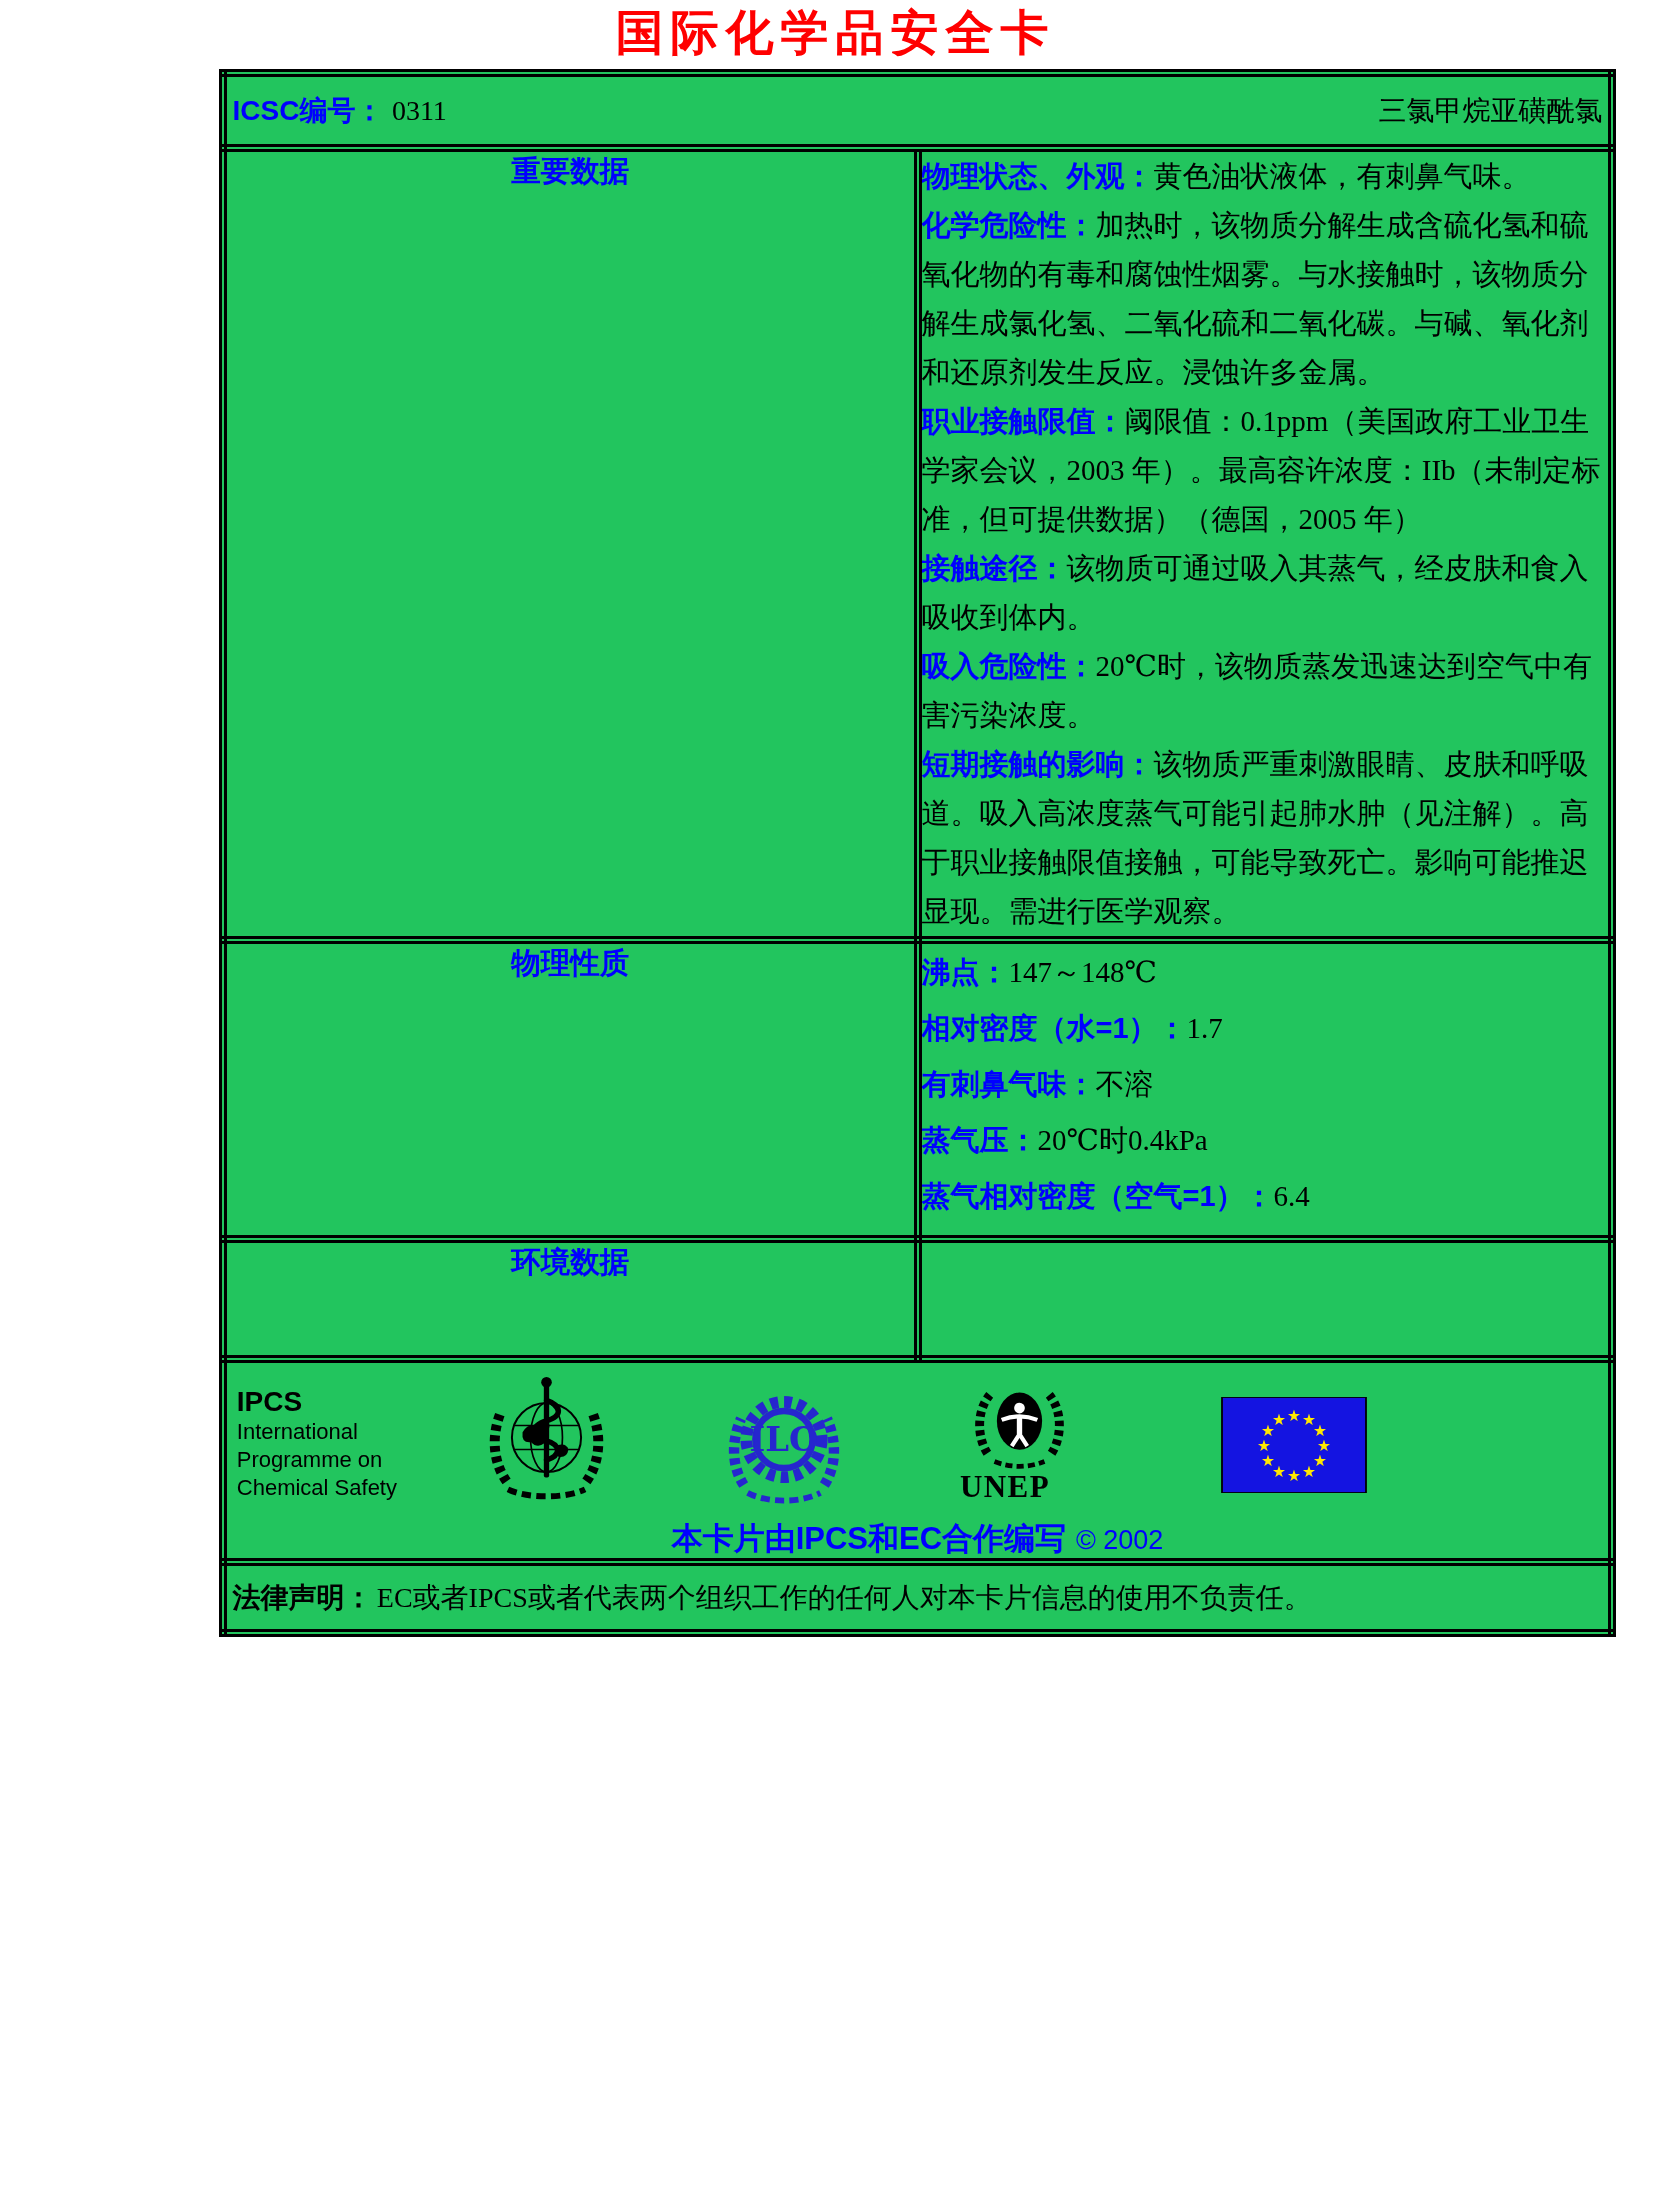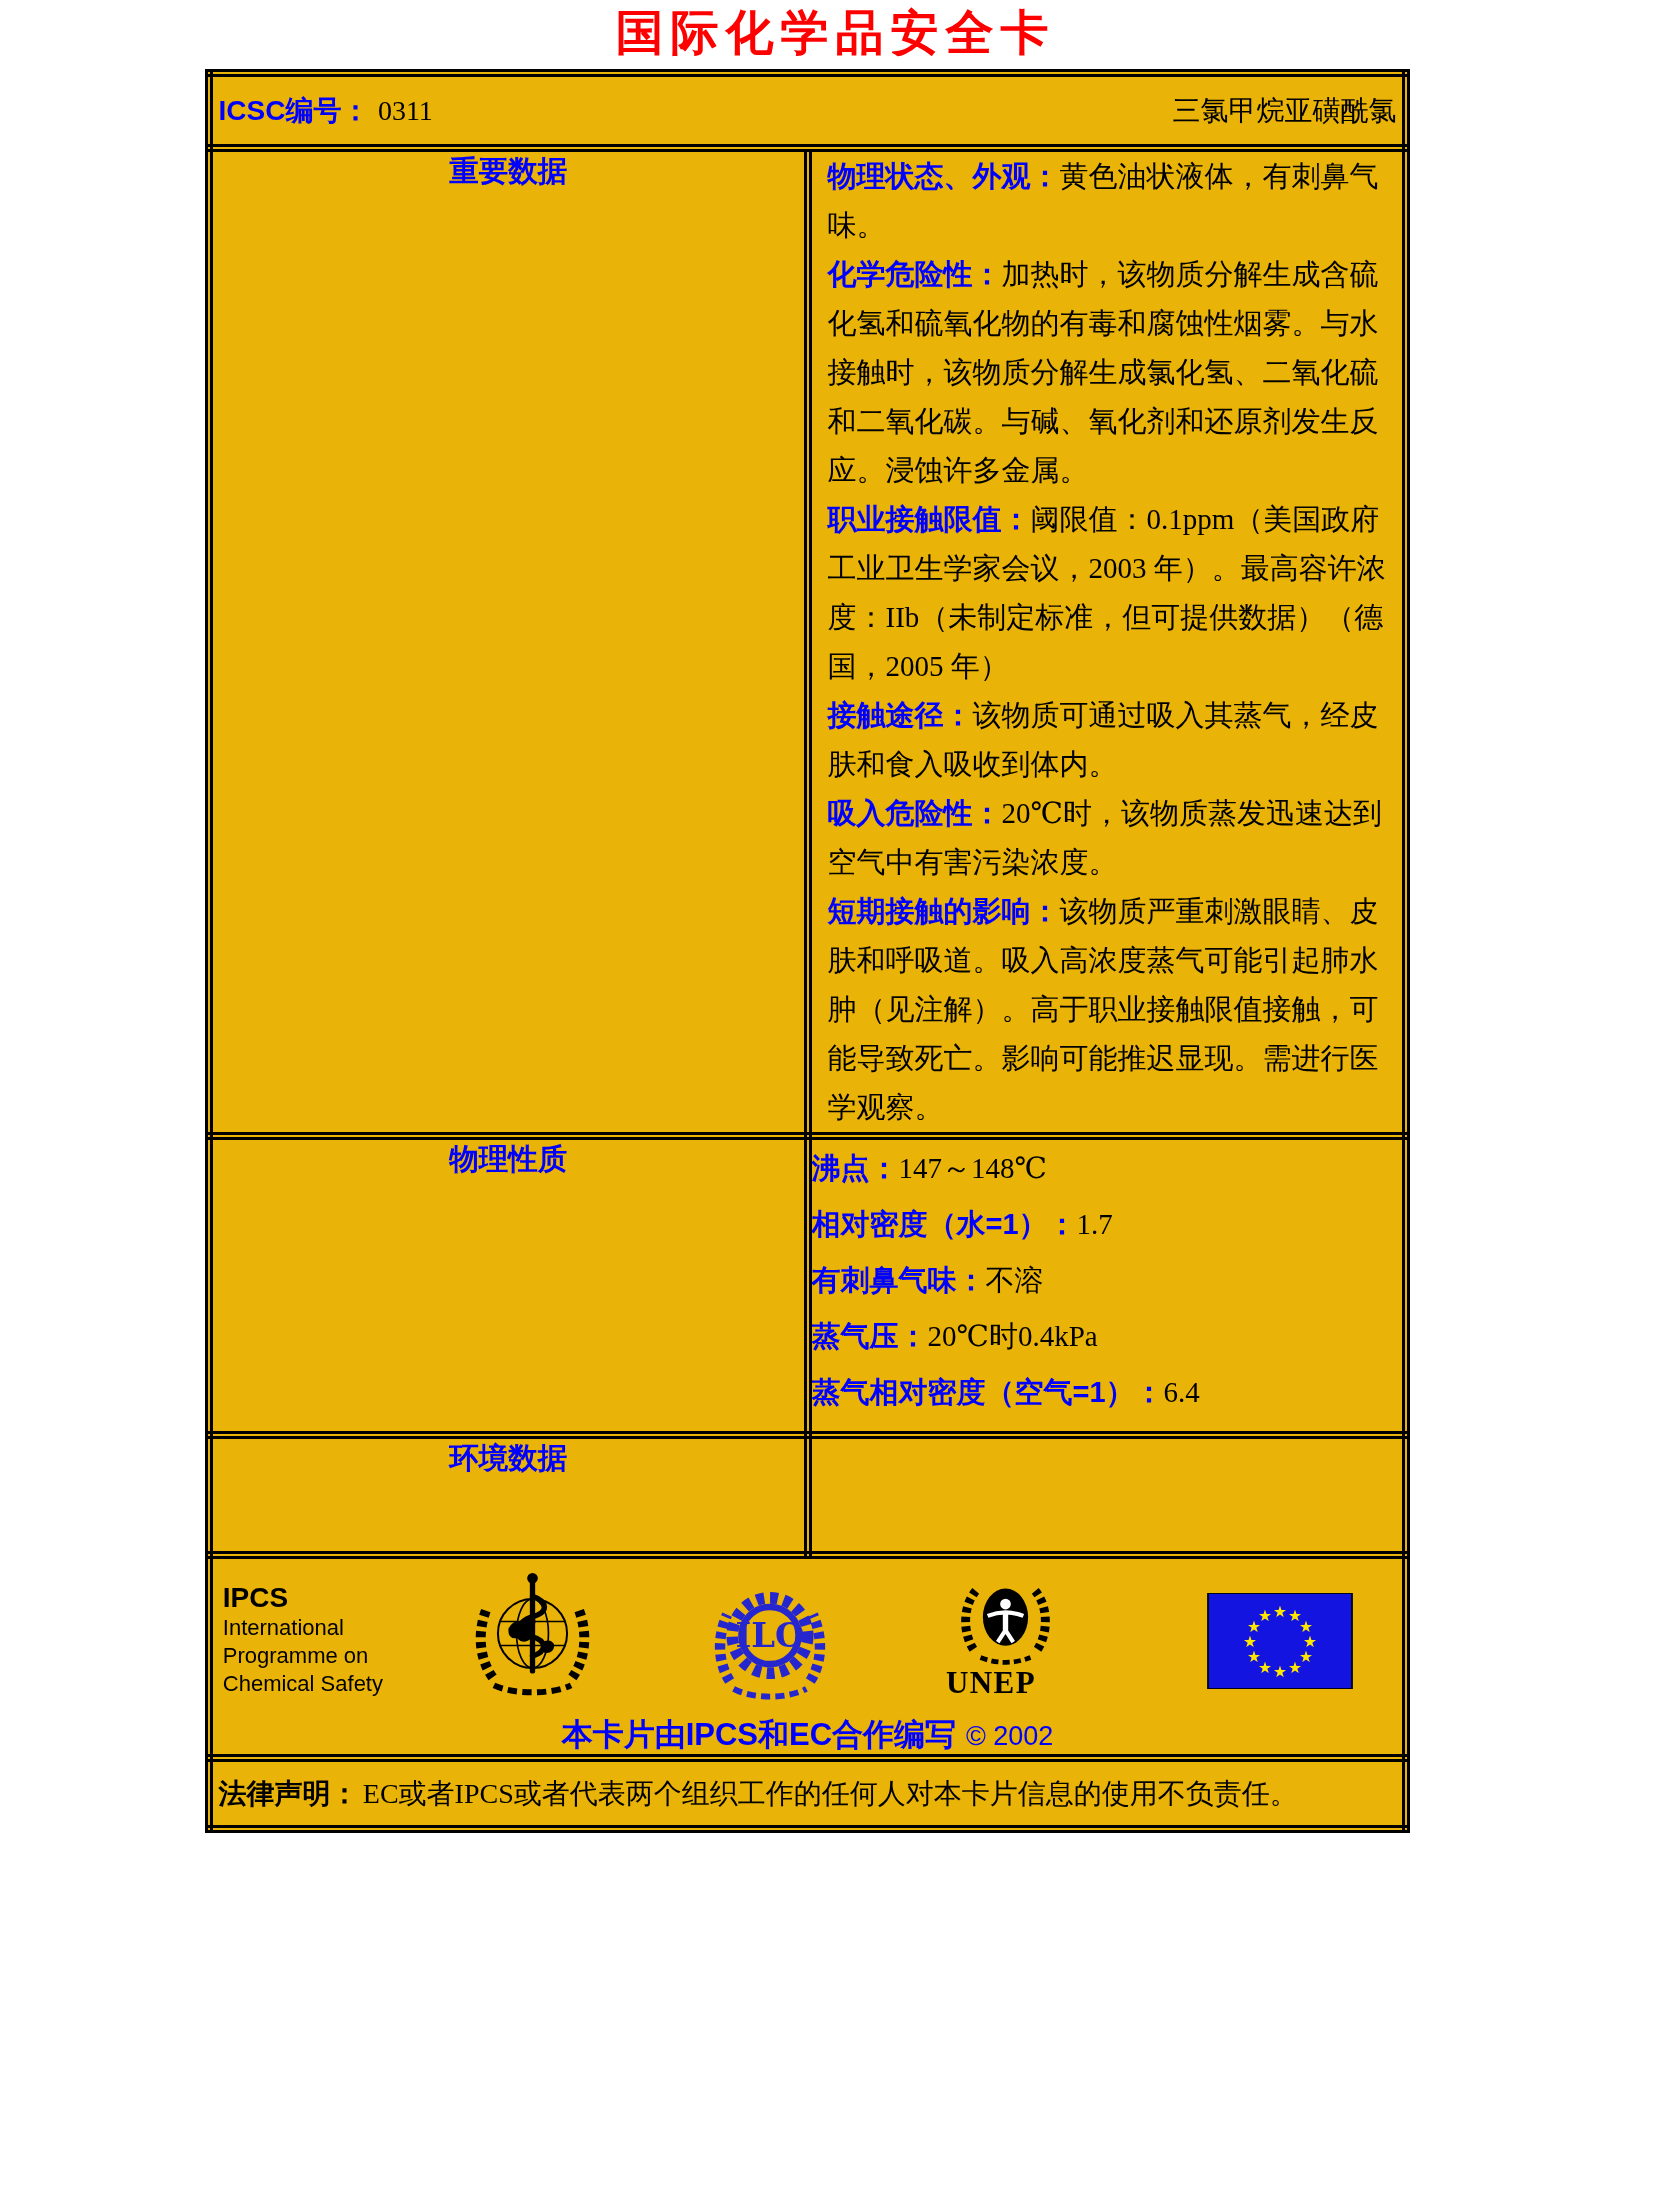--- a/index.html
+++ b/index.html
@@ -11,23 +11,23 @@
     color: #000;
   }
   .page-title {
     position: absolute; left: 205px; top: 0px; width: 1261px;
     text-align: center;
     font-family: "Liberation Serif", "DejaVu Serif", serif;
     font-weight: bold; font-size: 48px; line-height: 65px;
     color: #FF0000; letter-spacing: 7px;
   }
   table.card {
-    position: absolute; left: 205px; top: 69px; width: 1205px;
+    position: absolute; left: 219px; top: 69px; width: 1397px;
     border-collapse: collapse; table-layout: fixed;
-    background: #eab308;
+    background: #22c55e;
   }
   table.card td {
     border: 8.4px double #000;
     padding: 0;
     vertical-align: top;
     overflow: hidden;
   }
   td.label-cell {
     width: 170px;
     vertical-align: middle;
@@ -44,21 +44,21 @@
   .blue-label {
     color: #0000FF;
     font-family: "Liberation Sans", "DejaVu Sans", sans-serif;
     font-weight: bold;
   }
   .hdr-left .blue-label { font-size: 28px; }
   .hdr-num { font-size: 28px; color: #000; }
   .hdr-name { font-size: 28px; color: #000; }
   .content-cell { font-size: 29px; color: #000; }
   .imp-cell { height: 692px; padding: 4.2px 7px 0 7px; line-height: 49px; }
-  .imp-item { display: block; padding-left: 16px; }
+  .imp-item { display: block; }
   .imp-item .blue-label { font-size: 29px; }
   .phys-cell { height: 291px; padding: 5.6px 7px 0 7px; line-height: 56px; }
   .phys-item { display: block; white-space: nowrap; }
   .phys-item .blue-label { font-size: 29px; }
   .env-cell { height: 112px; }
   .notes-cell { height: 200px; padding: 7px 7px 0 7px; line-height: 50px; }
   .addl-cell { height: 39px; display: flex; align-items: center; padding: 0 5.6px; }
   .logos-cell { height: 195px; position: relative; }
   .ipcs-block {
     position: absolute; left: 9.8px; top: 22.5px;

